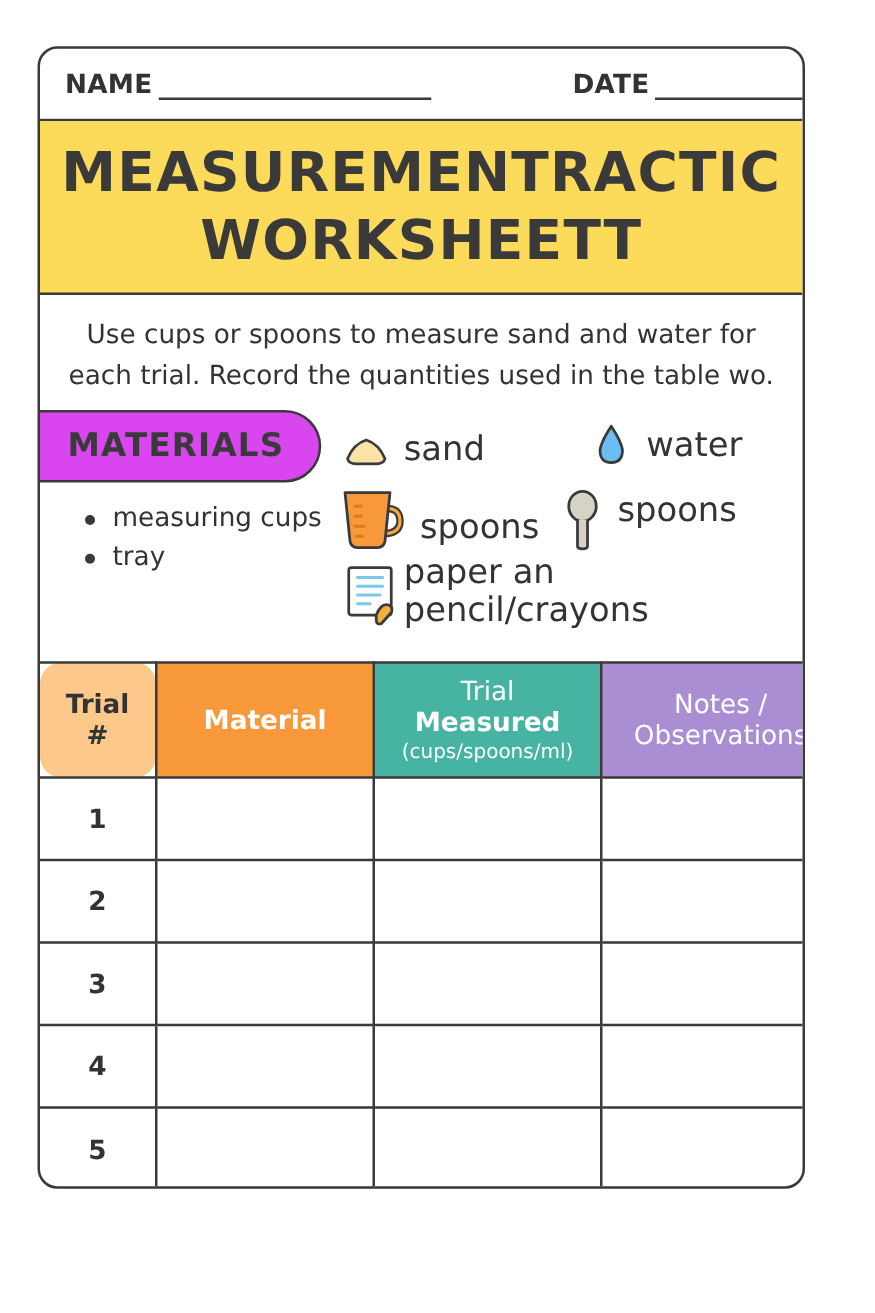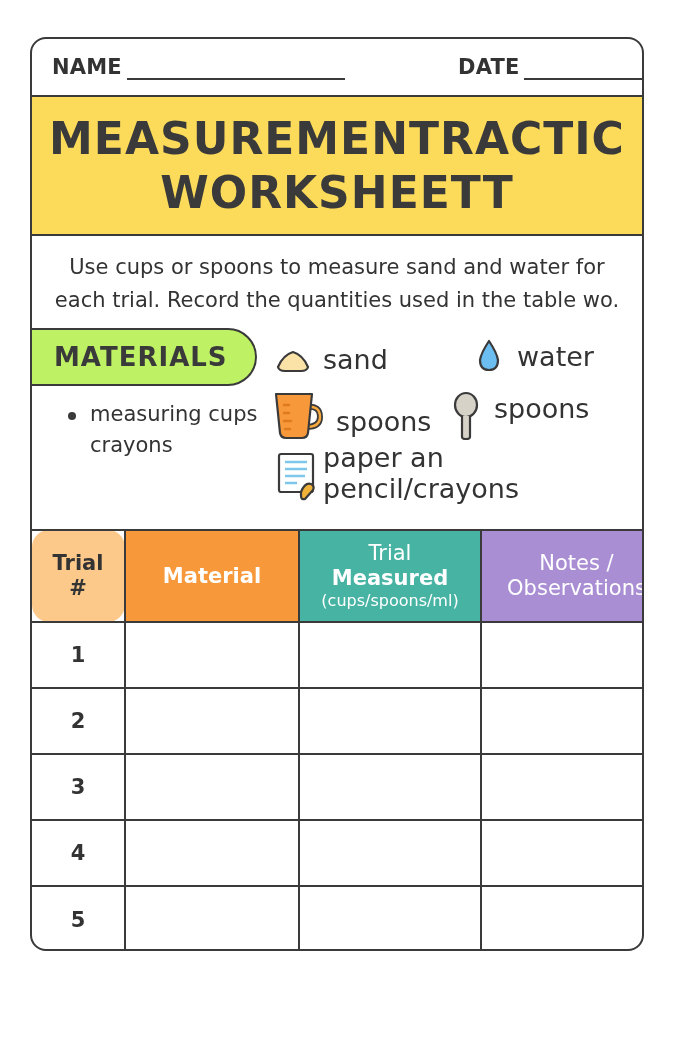--- a/index.html
+++ b/index.html
@@ -24,21 +24,21 @@
   }
   .title-band span { display: block; font-weight: bold; font-size: 44px; line-height: 54px; color: #3a3a3a; letter-spacing: 1px; }
 
   .instructions {
     position: absolute; left: 0; top: 212px; width: 100%; text-align: center;
     font-size: 21px; line-height: 33px; color: #333;
   }
 
   .materials-pill {
     position: absolute; left: -4px; top: 289px; width: 229px; height: 58px;
-    background: #bef264; border: 2.5px solid #3a3a3a; border-radius: 0 30px 30px 0;
+    background: #d946ef; border: 2.5px solid #3a3a3a; border-radius: 0 30px 30px 0;
     display: flex; align-items: center; padding-left: 24px;
     font-weight: bold; font-size: 26px; color: #3a3a3a; letter-spacing: 1px;
   }
 
   .bullets { position: absolute; left: 36px; top: 360px; font-size: 21px; line-height: 31px; color: #333; list-style: none; }
   .bullets li { position: relative; padding-left: 22px; }
   .bullets li::before { content: ""; position: absolute; left: 0; top: 13px; width: 8px; height: 8px; border-radius: 50%; background: #3a3a3a; }
   .bullets li.cont::before { display: none; }
 
   .mat { position: absolute; display: flex; align-items: center; font-size: 27px; color: #333; }
@@ -78,21 +78,21 @@
 
   <div class="instructions">
     <div>Use cups or spoons to measure sand and water for</div>
     <div>each trial. Record the quantities used in the table wo.</div>
   </div>
 
   <div class="materials-pill">MATERIALS</div>
 
   <ul class="bullets">
     <li>measuring cups</li>
-    <li class="cont">crayons</li>
+    <li>tray</li>
   </ul>
 
   <div class="mat" style="left:243px;top:305px">
     <svg width="36" height="26" viewBox="0 0 36 26">
       <path d="M3 20 Q4 24 10 24 L26 24 Q32 24 33 20 Q28 8 18 5 Q8 8 3 20 Z" fill="#fbe3a8" stroke="#3a3a3a" stroke-width="2.2" stroke-linejoin="round"></path>
     </svg>
     <span style="margin-left:12px">sand</span>
   </div>
 
   <div class="mat" style="left:444px;top:300px">

